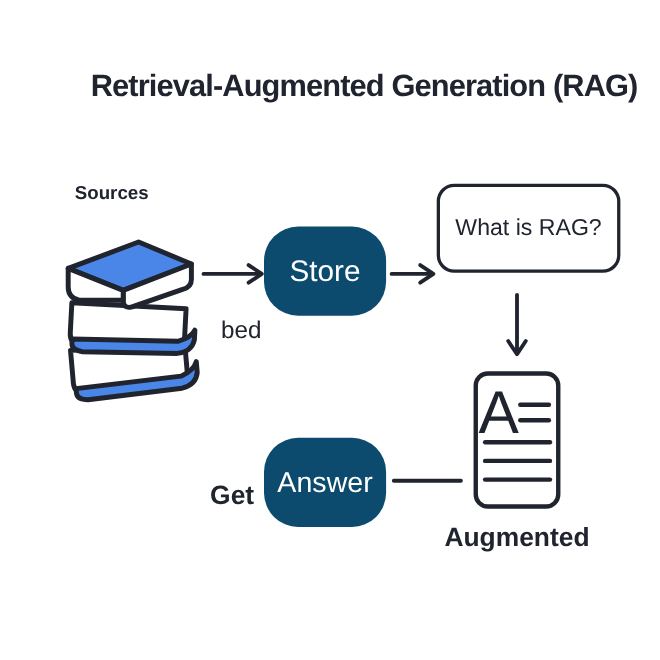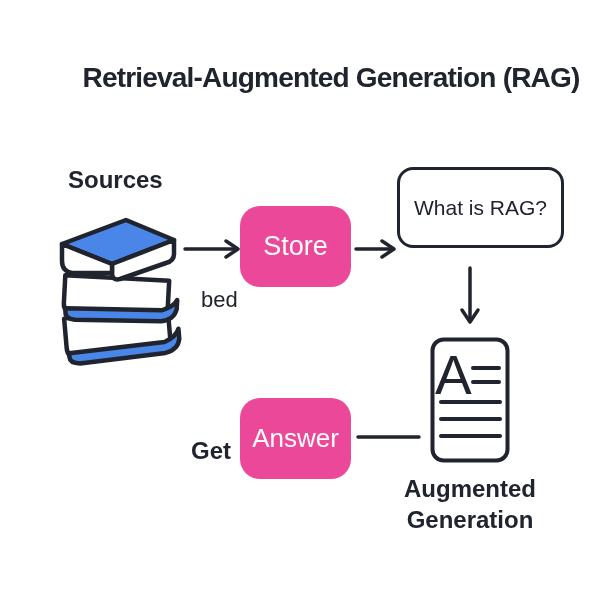--- a/index.html
+++ b/index.html
@@ -8,26 +8,26 @@
     background:#ffffff;
     font-family:"Liberation Sans", sans-serif;
     color:#20242e;
   }
   .abs{position:absolute;}
   .page-title{
     left:0;top:62px;width:600px;text-align:center;
     font-size:28px;font-weight:600;letter-spacing:-0.8px;color:#20242e;margin-left:31px;
   }
   .label{font-weight:600;color:#20242e;}
-  .sources-label{left:68px;top:166px;font-size:24px;}
+  .sources-label{left:68px;top:166px;font-size:17px;}
   .embed-label{left:201px;top:287px;font-size:22px;font-weight:500;}
   .get-label{left:191px;top:437px;font-size:24px;font-weight:600;}
   .node{
     display:flex;align-items:center;justify-content:center;
-    background:#ec4899;border-radius:20px;
+    background:#0c4a6e;border-radius:31px;
     color:#ffffff;font-weight:500;
   }
   .store-node{left:240px;top:206px;width:111px;height:81px;font-size:27px;}
   .answer-node{left:240px;top:398px;width:111px;height:81px;font-size:26px;}
   .question-box{
     left:397px;top:167px;width:167px;height:81px;
     background:#ffffff;border:3.5px solid #20242e;border-radius:16px;
     display:flex;align-items:center;justify-content:center;
     font-size:21px;font-weight:500;color:#20242e;box-sizing:border-box;
   }
@@ -89,21 +89,20 @@
     <line x1="43" y1="31" x2="69" y2="31"></line>
     <line x1="43" y1="45" x2="69" y2="45"></line>
     <line x1="11" y1="65" x2="70" y2="65"></line>
     <line x1="11" y1="82" x2="70" y2="82"></line>
     <line x1="11" y1="99" x2="70" y2="99"></line>
   </g>
 </svg>
 
 <div class="abs result-caption">
   <div>Augmented</div>
-  <div>Generation</div>
 </div>
 
 <svg class="abs arrow-layer" aria-hidden="true">
   <g fill="none" stroke="#20242e" stroke-width="3.5" stroke-linecap="round" stroke-linejoin="round">
     <g>
       <path d="M185,249 H234"></path>
       <path d="M226,241 L238,249 L226,257"></path>
     </g>
     <g>
       <path d="M356,249 H390"></path>

